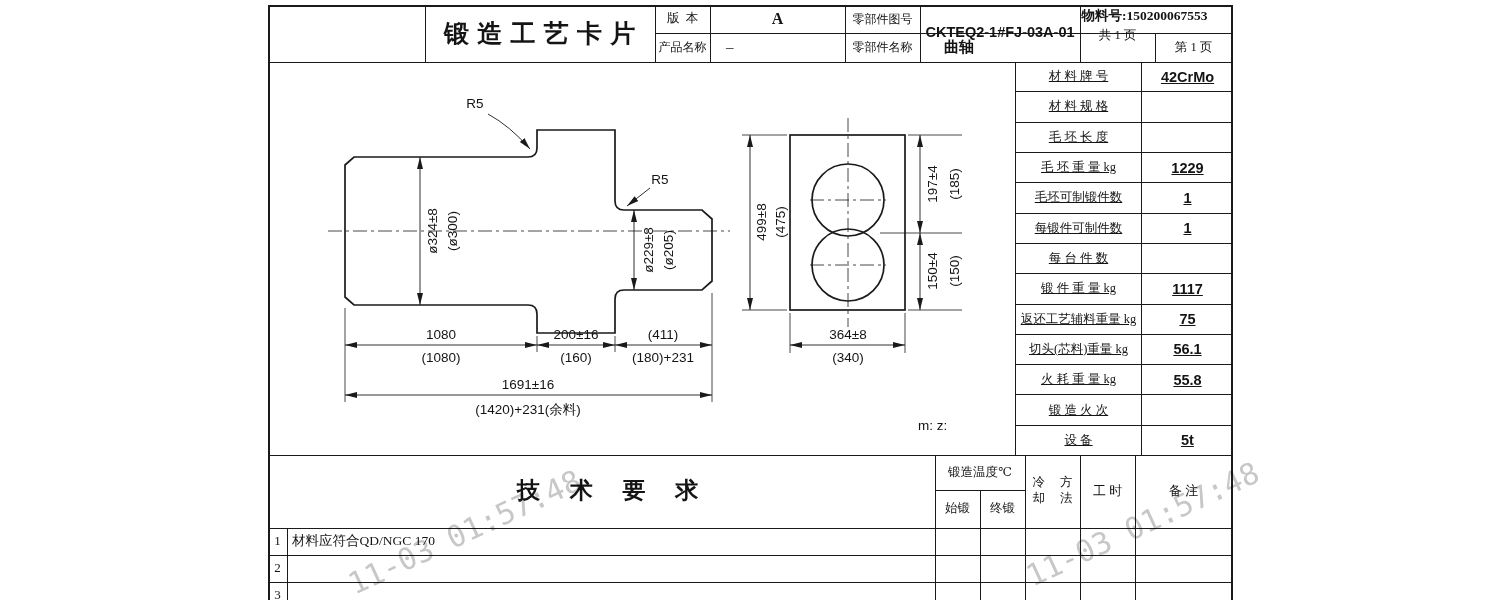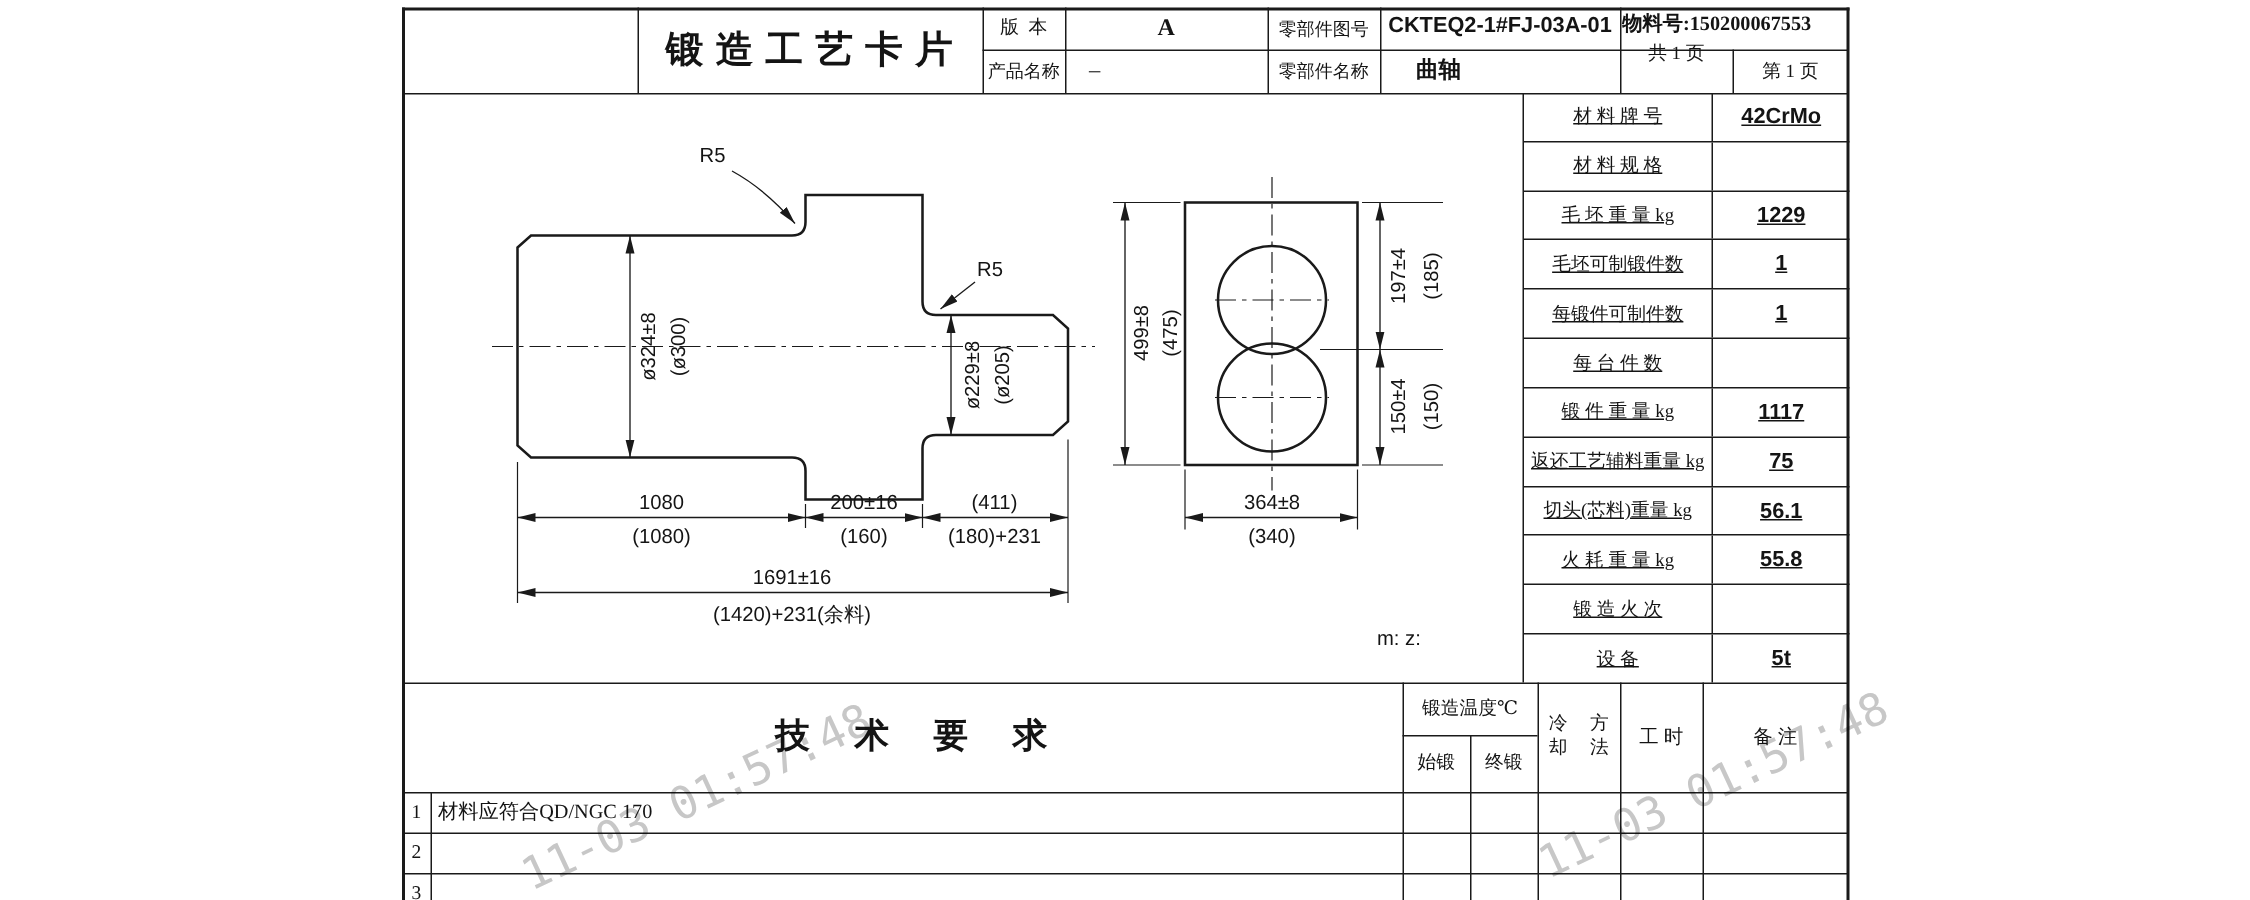--- a/index.html
+++ b/index.html
@@ -56,36 +56,40 @@
     <div class="hl" style="left:268px;top:528px;width:964px"></div>
     <div class="hl" style="left:268px;top:555px;width:964px"></div>
     <div class="hl" style="left:268px;top:582px;width:964px"></div>
     <div class="vl" style="left:287px;top:528px;height:72px"></div>
   </div>
 
   <div class="cell bold" style="left:425px;top:5px;width:230px;height:57px;font-size:25px;letter-spacing:1px">锻 造 工 艺 卡 片</div>
   <div class="cell" style="left:655px;top:5px;width:55px;height:28px;font-size:12.5px">版  本</div>
   <div class="cell bold" style="left:710px;top:5px;width:135px;height:28px;font-size:16px">A</div>
   <div class="cell" style="left:845px;top:5px;width:75px;height:28px;font-size:12px">零部件图号</div>
-  <div class="cell bold sans" style="left:920px;top:3px;width:160px;height:28px;font-size:14.5px">CKTEQ2-1#FJ-03A-01</div>
+  <div class="cell bold sans" style="left:920px;top:18px;width:160px;height:28px;font-size:14.5px">CKTEQ2-1#FJ-03A-01</div>
   <div class="cell bold" style="left:1080px;top:2px;width:129px;height:28px;font-size:13.5px">物料号:150200067553</div>
   <div class="cell" style="left:655px;top:33px;width:55px;height:29px;font-size:12px">产品名称</div>
   <div class="cell cl-left" style="left:710px;top:33px;width:135px;height:29px;font-size:15px;padding-left:16px">–</div>
   <div class="cell" style="left:845px;top:33px;width:75px;height:29px;font-size:12px">零部件名称</div>
   <div class="cell bold cl-left" style="left:920px;top:33px;width:160px;height:29px;font-size:15px;padding-left:24px">曲轴</div>
   <div class="cell" style="left:1080px;top:21px;width:75px;height:29px;font-size:12.5px">共 1 页</div>
   <div class="cell" style="left:1155px;top:33px;width:77px;height:29px;font-size:12.5px">第 1 页</div>
 
   <div class="spec" style="left:1015px;top:62px;width:217px;height:393px">
     <div class="spec-row">
         <div class="spec-label">材 料 牌 号</div>
         <div class="spec-value">42CrMo</div>
       </div>
     <div class="spec-row">
         <div class="spec-label">材 料 规 格</div>
+        <div class="spec-value"></div>
+      </div>
+    <div class="spec-row">
+        <div class="spec-label">毛 坯 长 度</div>
         <div class="spec-value"></div>
       </div>
     <div class="spec-row">
         <div class="spec-label">毛 坯 重 量 kg</div>
         <div class="spec-value">1229</div>
       </div>
     <div class="spec-row">
         <div class="spec-label">毛坯可制锻件数</div>
         <div class="spec-value">1</div>
       </div>

